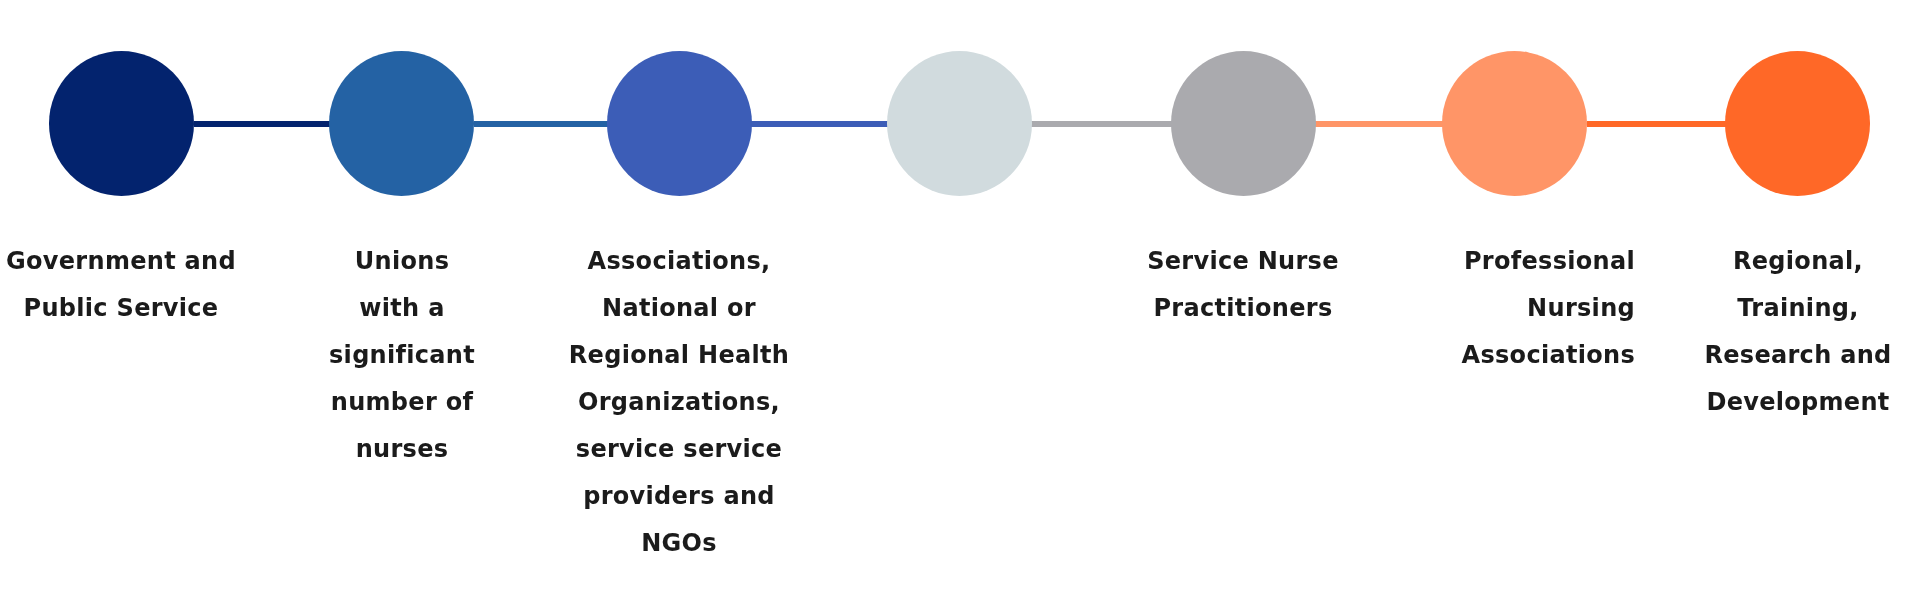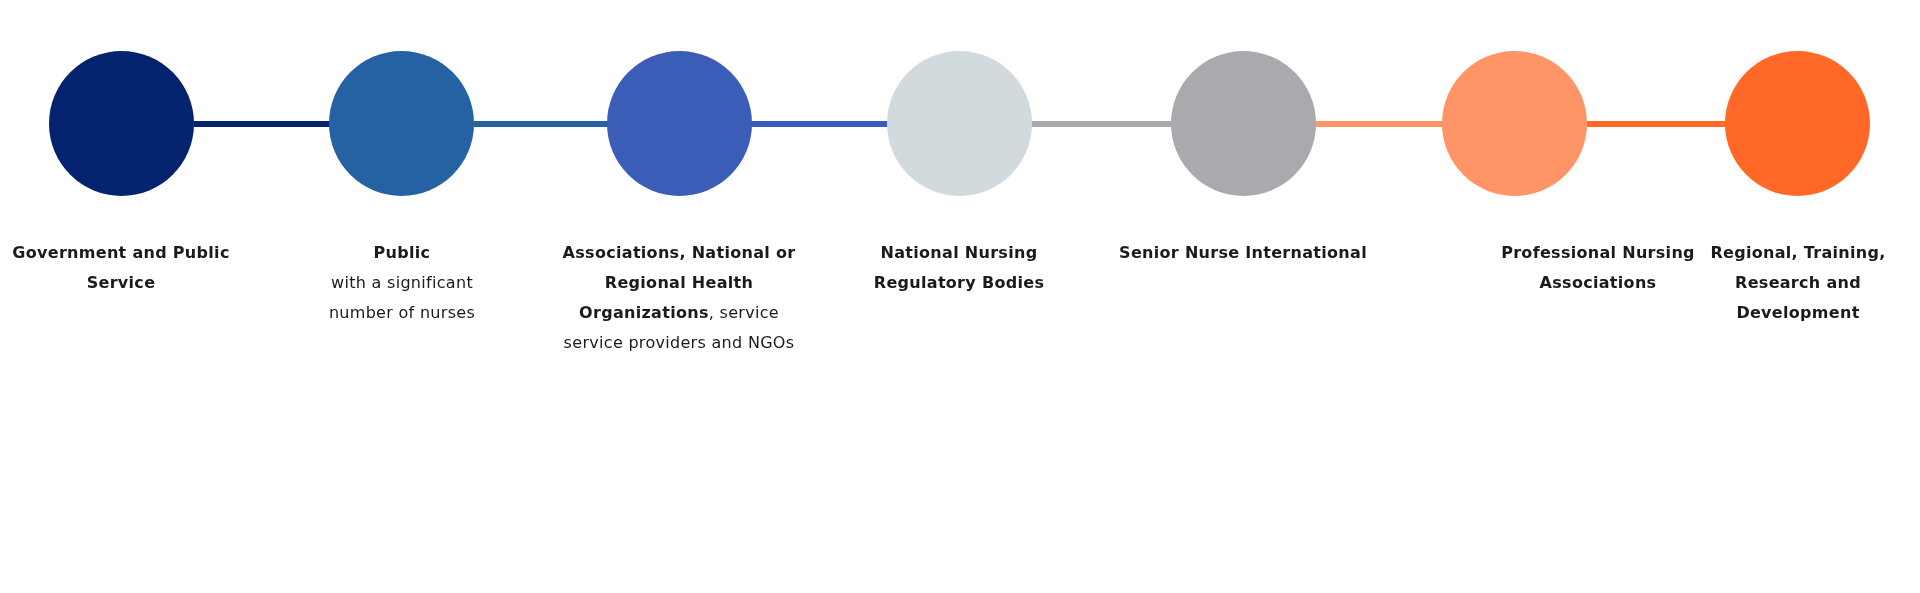--- a/index.html
+++ b/index.html
@@ -31,29 +31,29 @@
       top: 51px;
       width: 145px;
       height: 145px;
       border-radius: 50%;
     }
     .label {
       position: absolute;
       top: 238px;
       width: 240px;
       text-align: center;
-      font-size: 16px;
-      line-height: 30px;
+      font-size: 24px;
+      line-height: 47px;
       letter-spacing: 0.3px;
     }
     .label .b {
       font-weight: bold;
     }
     .label .r {
-      font-weight: normal;
+      font-weight: bold;
     }
   </style>
 </head>
 <body>
 
 <div class="timeline">
 
   <div class="connector" style="left:194px;width:136px;background:#03236e;"></div>
   <div class="connector" style="left:474px;width:134px;background:#2462a4;"></div>
   <div class="connector" style="left:751px;width:137px;background:#3c5db7;"></div>
@@ -66,31 +66,28 @@
   <div class="node" style="left:607px;background:#3c5db7;"></div>
   <div class="node" style="left:887px;background:#d1dbde;"></div>
   <div class="node" style="left:1171px;background:#aaaaae;"></div>
   <div class="node" style="left:1442px;background:#ff9567;"></div>
   <div class="node" style="left:1725px;background:#ff6827;"></div>
 
   <div class="label" style="left:1px;width:240px;">
     <span class="b">Government and Public Service</span>
   </div>
   <div class="label" style="left:307px;width:190px;">
-    <span class="b">Public</span><br>
+    <span class="b">Unions</span><br>
     <span class="r">with a significant number of nurses</span>
   </div>
   <div class="label" style="left:559px;width:240px;">
     <span class="b">Associations, National or Regional Health Organizations</span><span class="r">, service service providers and NGOs</span>
   </div>
-  <div class="label" style="left:864px;width:190px;">
-    <span class="b">National Nursing Regulatory Bodies</span>
+  <div class="label" style="left:1113px;width:260px;">
+    <span class="b">Service Nurse Practitioners</span>
   </div>
-  <div class="label" style="left:1113px;width:260px;">
-    <span class="b">Senior Nurse International</span>
-  </div>
-  <div class="label" style="left:1478px;width:240px;">
+  <div class="label" style="left:1395px;width:240px;text-align:right;">
     <span class="b">Professional Nursing Associations</span>
   </div>
   <div class="label" style="left:1676px;width:244px;">
     <span class="b">Regional, Training, Research and Development</span>
   </div>
 </div>
 
 </body></html>

